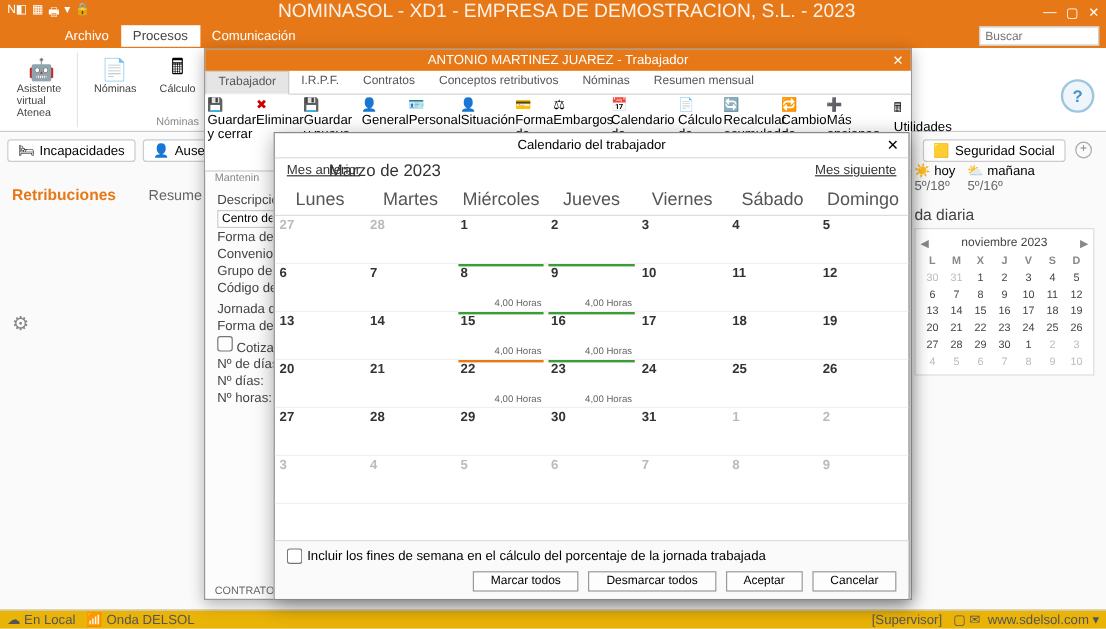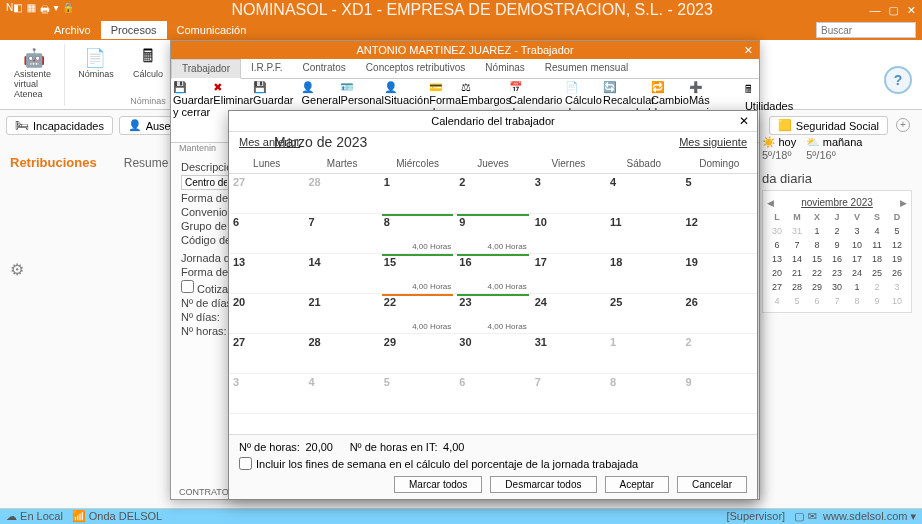--- a/index.html
+++ b/index.html
@@ -31,21 +31,21 @@
 .right-panel{position:absolute;right:10px;top:116px;width:150px;}
 .weather{display:flex;gap:10px;margin-bottom:8px;}
 .weather .w{font-size:10px;}
 .weather .deg{color:#666;}
 .minical{background:#fff;border:1px solid #ddd;padding:4px;}
 .minical .mc-title{text-align:center;font-size:10px;color:#444;padding:2px;}
 .minical table{width:100%;border-collapse:collapse;}
 .minical th,.minical td{text-align:center;font-size:9px;padding:2px 0;width:14%;color:#444;}
 .minical th{color:#888;}
 .minical .other{color:#bbb;}
-.statusbar{position:absolute;bottom:0;left:0;right:0;height:16px;background:#7dd3fc;border-top:1px solid #ccc;display:flex;align-items:center;padding:0 6px;font-size:9px;color:#555;justify-content:space-between;}
+.statusbar{position:absolute;bottom:0;left:0;right:0;height:16px;background:#eab308;border-top:1px solid #ccc;display:flex;align-items:center;padding:0 6px;font-size:9px;color:#555;justify-content:space-between;}
 .helpfab{position:absolute;right:10px;top:66px;width:28px;height:28px;border-radius:50%;background:#eef6fb;border:2px solid #9cc6e0;display:flex;align-items:center;justify-content:center;color:#4a90c2;font-weight:bold;font-size:14px;}
 .searchbox{position:absolute;right:6px;top:22px;width:100px;height:16px;border:1px solid #ccc;background:#fff;padding:0 4px;font-size:10px;color:#888;z-index:6;}
 
 .panel-trab{position:absolute;left:170px;top:40px;width:590px;height:460px;background:#fcfcfc;border:1px solid #999;box-shadow:0 3px 12px rgba(0,0,0,.3);z-index:10;}
 .panel-trab .pt-title{background:#e67817;color:#fff;height:18px;display:flex;align-items:center;justify-content:center;font-size:10px;position:relative;}
 .panel-trab .pt-close{position:absolute;right:6px;color:#fff;cursor:pointer;}
 .panel-trab .pt-tabs{background:#fff;border-bottom:1px solid #ccc;display:flex;height:20px;}
 .panel-trab .pt-tabs .ptt{padding:3px 10px;font-size:10px;color:#555;cursor:pointer;}
 .panel-trab .pt-tabs .ptt.active{border:1px solid #ccc;border-bottom:1px solid #fff;background:#e5e5e5;margin-bottom:-1px;}
 .panel-trab .pt-ribbon{background:#fff;height:64px;border-bottom:1px solid #ccc;display:flex;padding:2px;}
@@ -55,21 +55,21 @@
 .pt-form input[type=text]{border:1px solid #ccc;padding:1px 3px;font-size:10px;}
 .pt-contract{position:absolute;bottom:2px;left:8px;font-size:9px;color:#666;}
 
 .cal-modal{position:absolute;left:228px;top:110px;width:530px;height:390px;background:#fff;border:1px solid #888;box-shadow:0 4px 16px rgba(0,0,0,.35);z-index:20;}
 .cal-modal .cm-title{text-align:center;font-size:11px;padding:4px;border-bottom:1px solid #ddd;position:relative;}
 .cal-modal .cm-close{position:absolute;right:8px;top:3px;cursor:pointer;font-size:12px;}
 .cal-modal .cm-nav{display:flex;justify-content:space-between;padding:4px 10px;font-size:10px;}
 .cal-modal .cm-nav a{text-decoration:underline;color:#333;cursor:pointer;}
 .cal-modal .cm-month{text-align:left;font-size:14px;color:#333;margin-top:-18px;padding-left:45px;}
 .cal-modal table{width:100%;border-collapse:collapse;margin-top:4px;}
-.cal-modal th{font-size:10px;color:#555;font-weight:normal;padding:4px;border-bottom:1px solid #ddd;text-align:center;margin-top:15px;}
+.cal-modal th{font-size:15px;color:#555;font-weight:normal;padding:4px;border-bottom:1px solid #ddd;text-align:center;margin-top:15px;}
 .cal-modal td{height:40px;width:14%;padding:2px 4px;font-size:10px;vertical-align:top;border-bottom:1px solid #f0f0f0;position:relative;}
 .cal-modal td .dn{font-weight:bold;color:#333;}
 .cal-modal td.other .dn{color:#bbb;}
 .cal-modal td .hrs{font-size:8px;color:#666;position:absolute;bottom:2px;right:4px;}
 .cal-modal td.green::before{content:"";position:absolute;top:0;left:2px;right:2px;height:2px;background:#3a9d3a;}
 .cal-modal td.orange::before{content:"";position:absolute;top:0;left:2px;right:2px;height:2px;background:#e67817;}
 .cal-modal .cm-foot{position:absolute;bottom:0;left:0;right:0;padding:6px 10px;border-top:1px solid #ddd;background:#fafafa;}
 .cal-modal .cm-info{font-size:10px;margin-bottom:4px;}
 .cal-modal .cm-chk{font-size:10px;display:flex;align-items:center;gap:4px;margin-bottom:6px;}
 .cal-modal .cm-btns{display:flex;justify-content:flex-end;gap:8px;}
@@ -160,21 +160,21 @@
 <div class="plus-circle">+</div>
 <div class="right-panel" style="top:136px;">
   <div class="weather">
     <div class="w"><span>☀️</span> <span>hoy</span><br><span class="deg">5º/18º</span></div>
     <div class="w"><span>⛅</span> <span>mañana</span><br><span class="deg">5º/16º</span></div>
   </div>
   <div style="font-size:13px;color:#444;margin:10px 0 4px;">da diaria</div>
   <div class="minical">
     <div style="display:flex;align-items:center;">
       <span style="font-size:9px;color:#888;">◀</span>
-      <div class="mc-title" style="flex:1;text-decoration:underline;">noviembre 2023</div>
+      <div class="mc-title" style="flex:1;">noviembre 2023</div>
       <span style="font-size:9px;color:#888;">▶</span>
     </div>
     <table>
         <thead>
           <tr id="mc-h">
             <th>L</th>
             <th>M</th>
             <th>X</th>
             <th>J</th>
             <th>V</th>
@@ -494,25 +494,20 @@
           <td class="other">
             <div class="dn">8</div>
           </td>
           <td class="other">
             <div class="dn">9</div>
           </td>
         </tr>
       </tbody>
   </table>
   <div class="cm-foot">
-    <div class="cm-info">
-      <span>Nº de horas:</span> &nbsp;<span>20,00</span>
-      &nbsp;&nbsp;&nbsp;&nbsp;
-      <span>Nº de horas en IT:</span> &nbsp;<span>4,00</span>
-    </div>
     <div class="cm-chk">
         <input type="checkbox" style="">
         <span>Incluir los fines de semana en el cálculo del porcentaje de la jornada trabajada</span>
       </div>
     <div class="cm-btns">
       <button>Marcar todos</button>
       <button>Desmarcar todos</button>
       <button>Aceptar</button>
       <button>Cancelar</button>
     </div>

